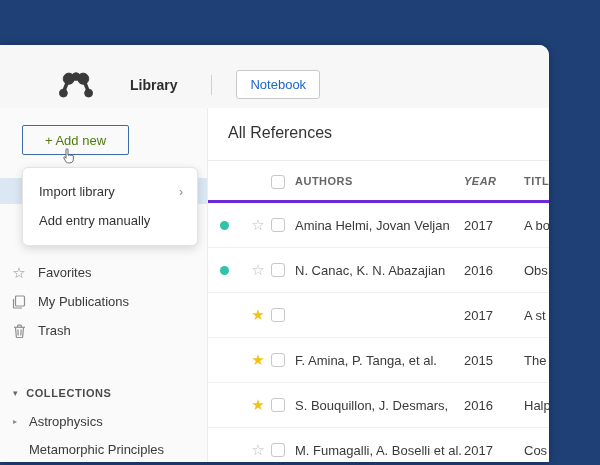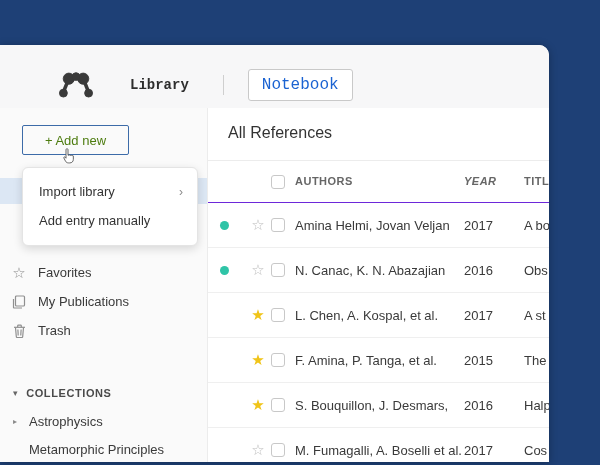--- a/index.html
+++ b/index.html
@@ -11,28 +11,28 @@
   }
   .app-window {
     position:absolute; left:0; top:45px; width:549px; height:417px;
     background:#ffffff; border-radius:0 10px 0 0; overflow:hidden;
     box-shadow:0 1px 8px rgba(0,0,0,.3);
   }
   
   .app-header {
     position:absolute; left:0; top:0; right:0; height:80px;
     background:#f7f7f8; border-bottom:1px solid #e3e3e3;
-    display:flex; align-items:center;font-family:Liberation Mono, monospace;
+    display:flex; align-items:center;
   }
   .logo { margin-left:58px; width:36px; height:30px; }
   .brand-title { margin-left:36px; font-size:14px; font-weight:bold; color:#2d2d2d; }
   .header-divider { width:1px; height:20px; background:#cfcfcf; margin-left:34px; }
   .notebook-btn {
     margin-left:24px; background:#ffffff; border:1px solid #c9c9c9; border-radius:3px;
-    color:#1b63d2; font-size:16px; padding:6px 13px; cursor:pointer;
+    color:#1b63d2; font-size:13px; padding:6px 13px; cursor:pointer;
     font-family:inherit;
   }
   
   .sidebar {
     position:absolute; left:0; top:63px; width:208px; bottom:0;
     background:#fafafa; border-right:1px solid #ececec;
   }
   .add-new-btn {
     position:absolute; left:22px; top:17px; width:107px; height:30px;
     background:transparent; border:1px solid #3c6ba8; border-radius:2px;
@@ -73,21 +73,21 @@
     height:29px; display:flex; align-items:center; padding:0 14px 0 16px;
     font-size:13px; color:#333; cursor:pointer;
   }
   .dropdown-item .grow { flex:1; }
   .dropdown-item .chev { color:#8a8a8a; font-size:12px; }
   
   .main { position:absolute; left:208px; top:63px; right:0; bottom:0; background:#fff; }
   .main-title { position:absolute; left:20px; top:16px; font-size:16px; color:#333; }
   .tbl-header {
     position:absolute; left:0; top:52px; right:0; height:43px;
-    border-top:1px solid #ececec; border-bottom:1px solid #6d28d9;
+    border-top:1px solid #ececec; border-bottom:3px solid #6d28d9;
   }
   .col-label {
     position:absolute; top:14px; font-size:11px; font-weight:bold;
     letter-spacing:.5px; color:#666; white-space:nowrap;
   }
   .col-authors { left:87px; } .col-year { left:256px;font-style:italic; } .col-title { left:316px; }
   .checkbox {
     width:14px; height:14px; background:#fff; border:1px solid #c8c8c8;
     border-radius:3px; cursor:pointer;
   }
@@ -200,21 +200,20 @@
           <div class="dot"></div>
           <div class="row-star empty">☆</div>
           <div class="checkbox row-check"></div>
           <div class="cell cell-authors">N. Canac, K. N. Abazajian</div>
           <div class="cell cell-year">2016</div>
           <div class="cell cell-title">Obs</div>
         </div>
         <div class="ref-row">
           <div class="row-star filled">★</div>
           <div class="checkbox row-check"></div>
-          <div class="cell cell-authors">L. Chen, A. Kospal, et al.</div>
           <div class="cell cell-year">2017</div>
           <div class="cell cell-title">A st</div>
         </div>
         <div class="ref-row">
           <div class="row-star filled">★</div>
           <div class="checkbox row-check"></div>
           <div class="cell cell-authors">F. Amina, P. Tanga, et al.</div>
           <div class="cell cell-year">2015</div>
           <div class="cell cell-title">The</div>
         </div>

